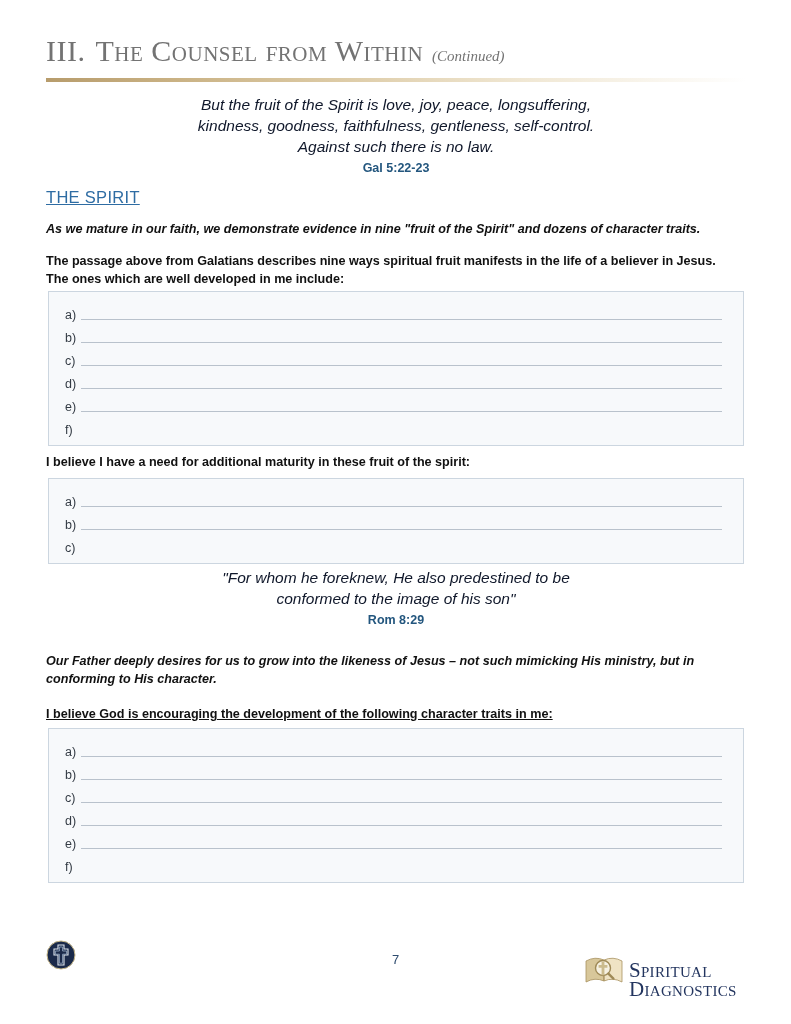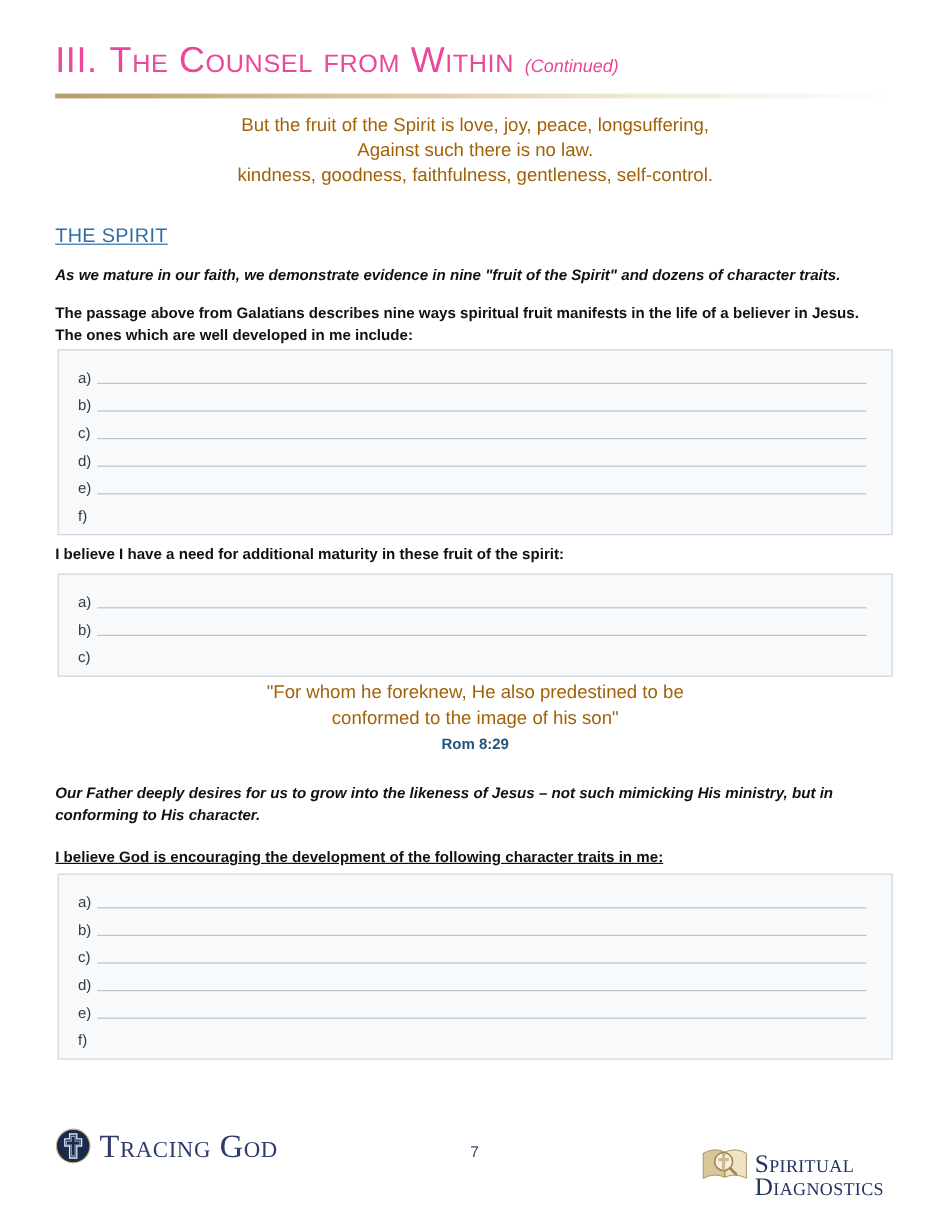--- a/index.html
+++ b/index.html
@@ -25,22 +25,22 @@
   }
 
   
   .title-block {
     position: absolute;
     left: 46px;
     top: 34px;
     width: 700px;
   }
   .title {
-    font-family: Liberation Sans, sans-serif;
-    color: #ec4899;
+    font-family: Liberation Serif, serif;
+    color: #737373;
     font-size: 30px;
     letter-spacing: 0.5px;
     white-space: nowrap;
     line-height: 1.1;
   }
   .title .numeral {
     font-variant: small-caps;
     margin-right: 10px;
   }
   .title .main {
@@ -64,23 +64,24 @@
 
   
   .scripture {
     position: absolute;
     width: 700px;
     left: 46px;
     text-align: center;
     color: #2e5f89;
   }
   .scripture .verse {
+    font-style: italic;
     font-size: 15.5px;
     line-height: 21px;
-    color: #a16207;
+    color: #0f172a;
   }
   .scripture .ref {
     font-weight: bold;
     font-size: 12.5px;
     margin-top: 4px;
     color: #23567e;
   }
 
   #scripture-1 { top: 94px; }
   #scripture-2 { top: 567px; }
@@ -218,22 +219,23 @@
 
   <div class="title-block">
     <div class="title">
       <span class="numeral">III.</span><span class="main">The Counsel from Within</span><span class="continued">(Continued)</span>
     </div>
   </div>
   <div class="gold-rule"></div>
 
   <div class="scripture" id="scripture-1">
     <div class="verse">But the fruit of the Spirit is love, joy, peace, longsuffering,</div>
+    <div class="verse">kindness, goodness, faithfulness, gentleness, self-control.</div>
     <div class="verse">Against such there is no law.</div>
-    <div class="verse">kindness, goodness, faithfulness, gentleness, self-control.</div>
+    <div class="ref">Gal 5:22-23</div>
   </div>
 
   <div class="section-heading">THE SPIRIT</div>
 
   <div class="body-text" id="passage-text">The passage above from Galatians describes nine ways spiritual fruit manifests in the life of a believer in Jesus.  The ones which are well developed in me include:</div>
 
   <div class="body-text italic" id="intro-italic">As we mature in our faith, we demonstrate evidence in nine "fruit of the Spirit" and dozens of character traits.</div>
 
   <div class="answer-box" id="box-1">
     <div class="answer-row">
@@ -322,21 +324,20 @@
         <circle cx="15" cy="15" r="14" fill="#1b2a4a"></circle>
         <circle cx="15" cy="15" r="14" fill="none" stroke="#c9b98a" stroke-width="1"></circle>
         <g fill="none" stroke="#dfe6ee" stroke-width="1.1">
           <path d="M12 5 h6 v4 h4 v6 h-4 v10 h-6 v-10 h-4 v-6 h4 z"></path>
         </g>
         <g fill="none" stroke="#8fa3bd" stroke-width="0.9">
           <path d="M13.4 7 h3.2 v4 h4 v3.2 h-4 v9 h-3.2 v-9 h-4 v-3.2 h4 z"></path>
         </g>
       </svg>
     </span>
-    <span class="tg-text">Tracing God</span>
   </div>
 
   <div class="page-number">7</div>
 
   <div class="footer-right">
     <span class="sd-emblem">
       <svg viewBox="0 0 42 38" width="42" height="38">
         <path d="M3 12 q9 -5 18 -1 v21 q-9 -4 -18 1 z" fill="#d8c79a" stroke="#a8925f" stroke-width="0.8"></path>
         <path d="M39 12 q-9 -5 -18 -1 v21 q9 -4 18 1 z" fill="#efe3c4" stroke="#a8925f" stroke-width="0.8"></path>
         <path d="M21 11 v21" stroke="#a8925f" stroke-width="0.8" fill="none"></path>

